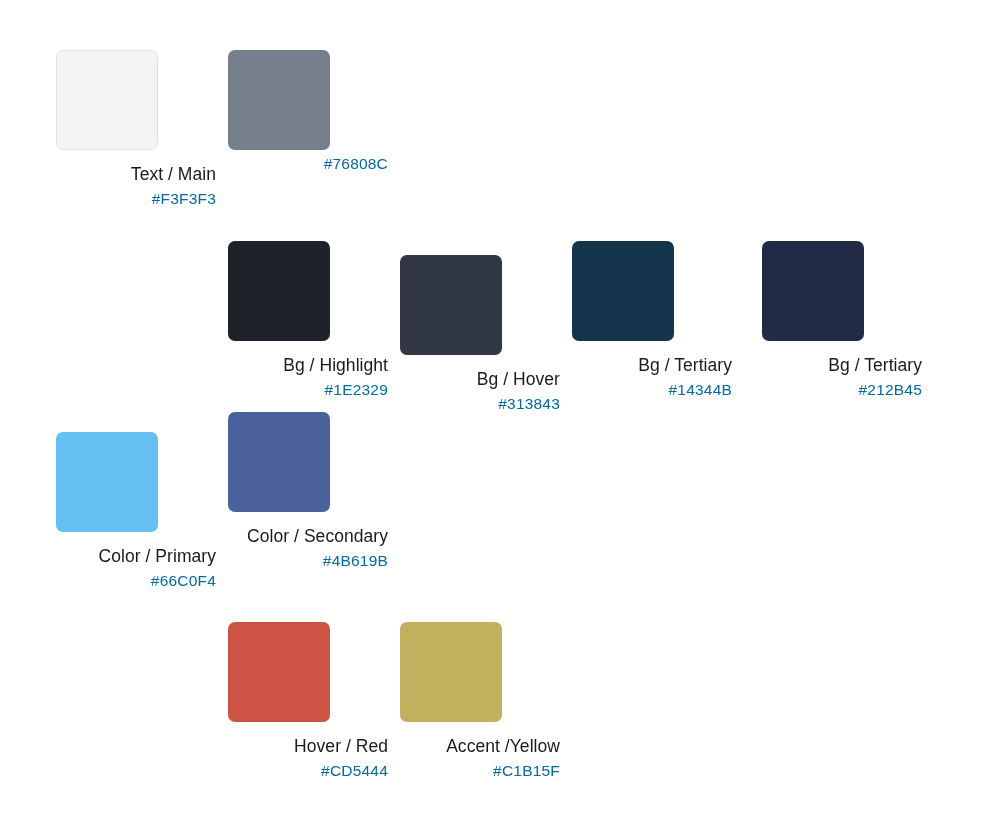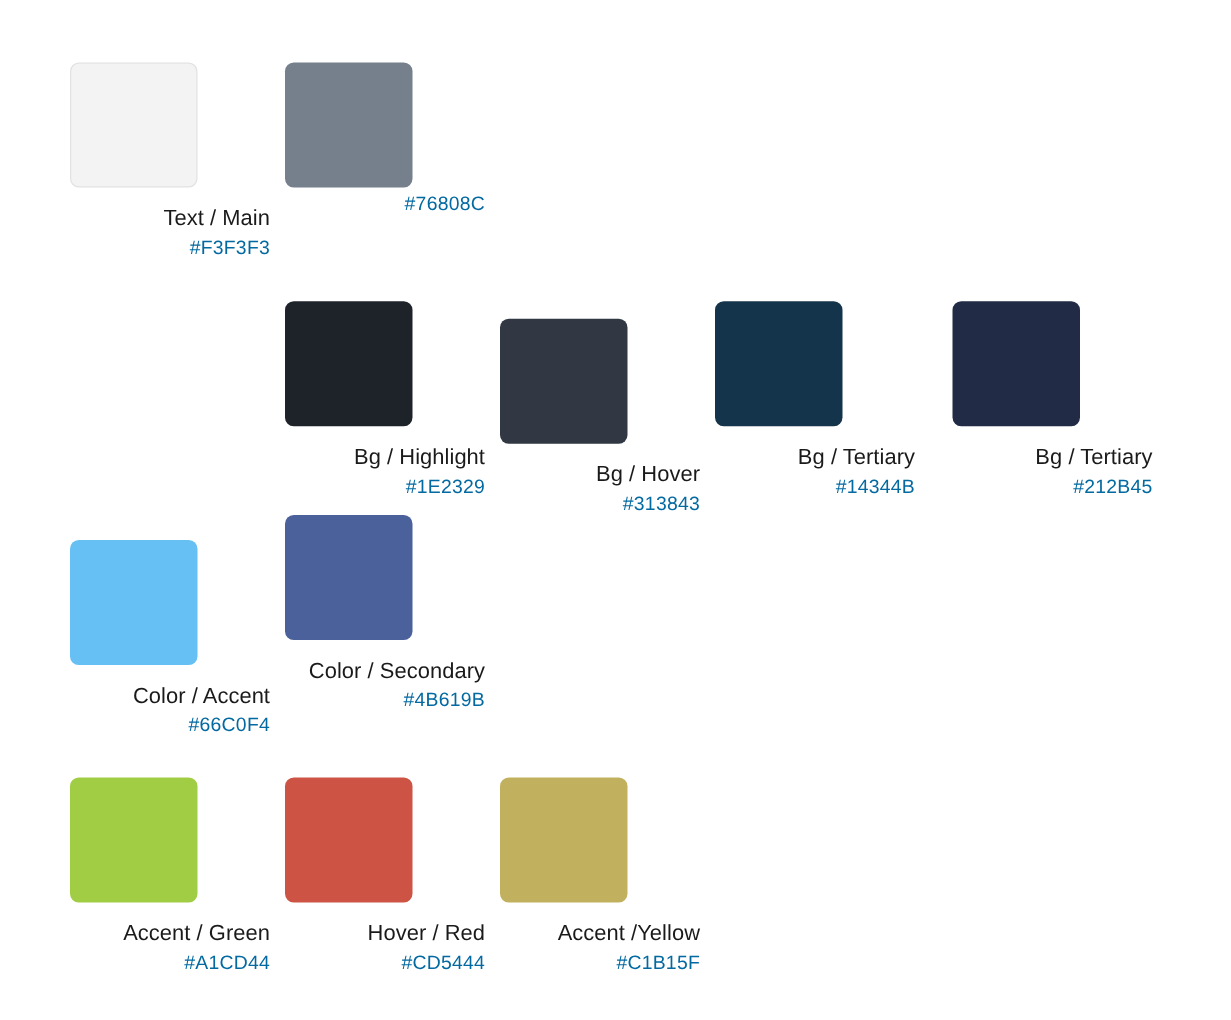--- a/index.html
+++ b/index.html
@@ -87,32 +87,27 @@
       <div class="swatch-name">Bg / Tertiary</div>
       <div class="swatch-hex">#14344B</div>
     </div>
     <div class="swatch-group" style="left: 762px; top: 241px;">
       <div class="swatch-chip" title="#212B45" style="background: rgb(33, 43, 69);"></div>
       <div class="swatch-name">Bg / Tertiary</div>
       <div class="swatch-hex">#212B45</div>
     </div>
     <div class="swatch-group" style="left: 56px; top: 432px;">
       <div class="swatch-chip" title="#66C0F4" style="background: rgb(102, 192, 244);"></div>
-      <div class="swatch-name">Color / Accent</div>
+      <div class="swatch-name">Color / Primary</div>
       <div class="swatch-hex">#66C0F4</div>
     </div>
     <div class="swatch-group" style="left: 228px; top: 412px;">
       <div class="swatch-chip" title="#4B619B" style="background: rgb(75, 97, 155);"></div>
       <div class="swatch-name">Color / Secondary</div>
       <div class="swatch-hex">#4B619B</div>
-    </div>
-    <div class="swatch-group" style="left: 56px; top: 622px;">
-      <div class="swatch-chip" title="#A1CD44" style="background: rgb(161, 205, 68);"></div>
-      <div class="swatch-name">Accent / Green</div>
-      <div class="swatch-hex">#A1CD44</div>
     </div>
     <div class="swatch-group" style="left: 228px; top: 622px;">
       <div class="swatch-chip" title="#CD5444" style="background: rgb(205, 84, 68);"></div>
       <div class="swatch-name">Hover / Red</div>
       <div class="swatch-hex">#CD5444</div>
     </div>
     <div class="swatch-group" style="left: 400px; top: 622px;">
       <div class="swatch-chip" title="#C1B15F" style="background: rgb(193, 177, 95);"></div>
       <div class="swatch-name">Accent /Yellow</div>
       <div class="swatch-hex">#C1B15F</div>

